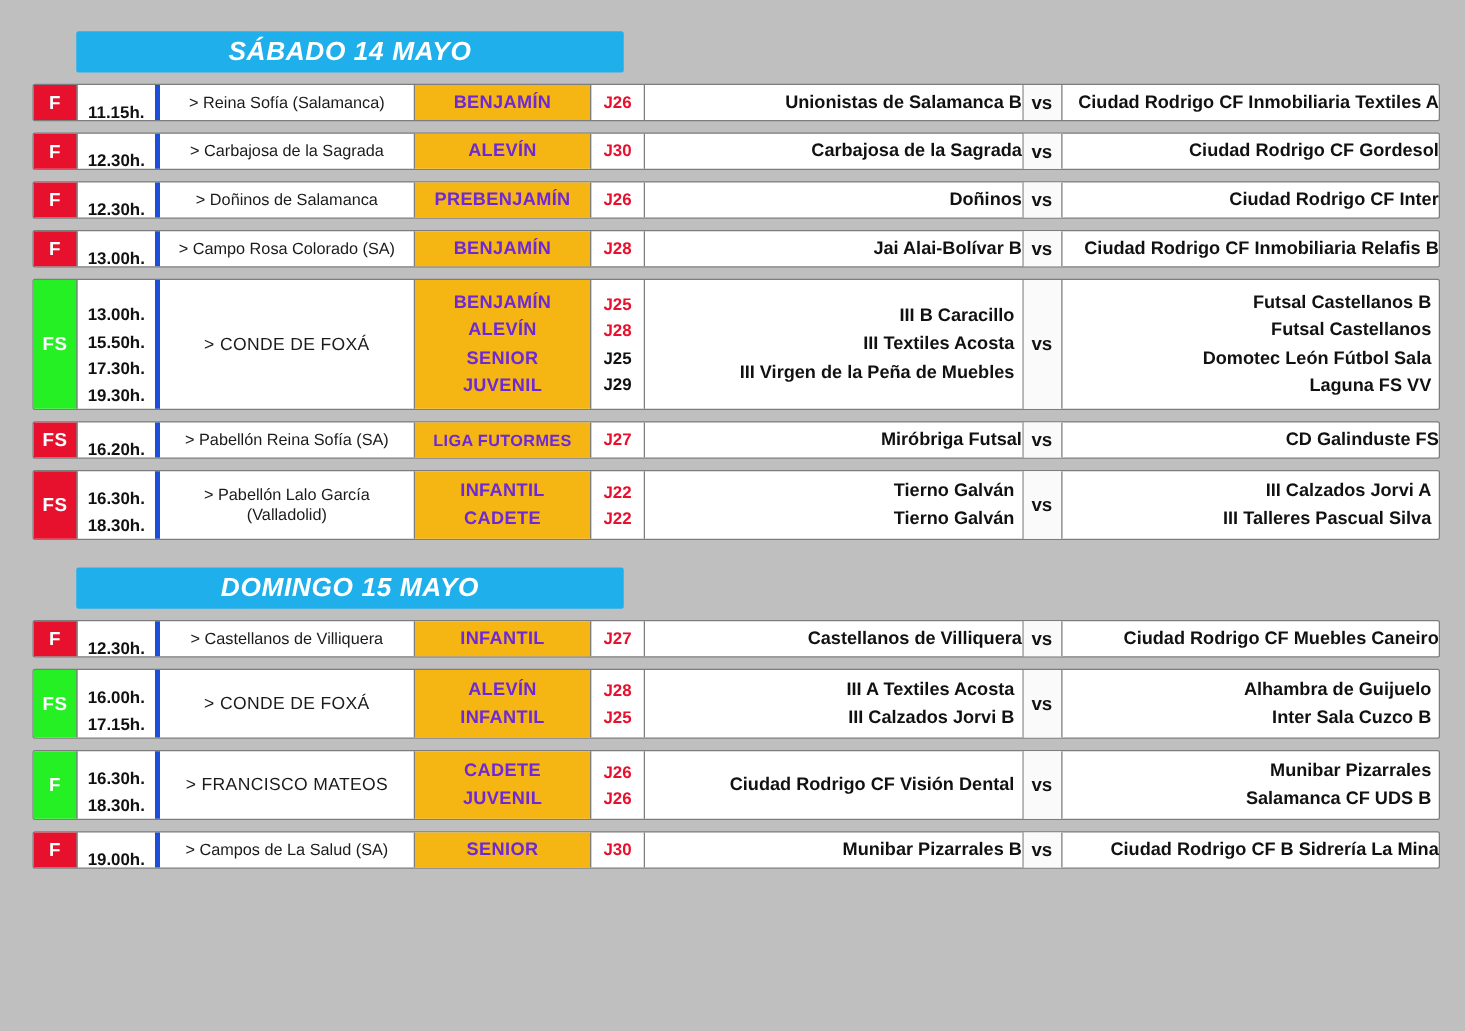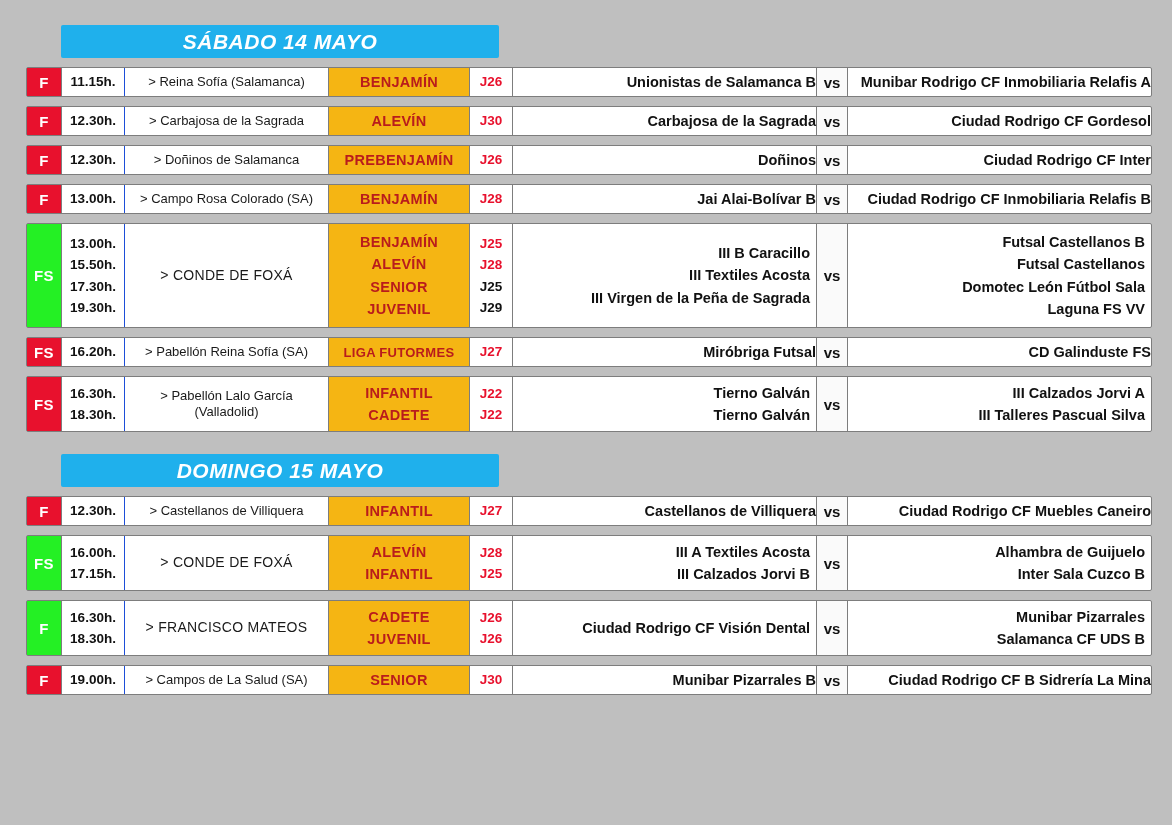--- a/index.html
+++ b/index.html
@@ -58,24 +58,24 @@
     align-items: center;
     justify-content: center;
     border-right: 1px solid #7d7d7d;
     letter-spacing: 0.5px;
   }
   .badge.green { background: #24f024; color: #ffffff; }
 
   .times {
     width: 62px;
     flex: 0 0 62px;
-    border-right: 1px solid #1d4ed8;
+    border-right: 4px solid #1d4ed8;
     display: flex;
     flex-direction: column;
-    justify-content: center;
+    justify-content: flex-end;
   }
   .times .cell {
     font-size: 13.5px;
     font-weight: bold;
     color: #111;
     text-align: center;
     line-height: 1.0;
     padding: 4px 0;
   }
 
@@ -101,21 +101,21 @@
     flex: 0 0 140px;
     background: #f5b513;
     border-right: 1px solid #7d7d7d;
     display: flex;
     flex-direction: column;
     justify-content: center;
   }
   .cat .cell {
     font-size: 14.5px;
     font-weight: bold;
-    color: #b91c1c;
+    color: #6d28d9;
     text-align: center;
     line-height: 1.0;
     padding: 4px 0;
     letter-spacing: .3px;
   }
   .cat .cell.small { font-size: 13px; }
 
   .jor {
     width: 42px;
     flex: 0 0 42px;
@@ -191,21 +191,21 @@
           <div class="cell">BENJAMÍN</div>
         </div>
         <div class="jor">
           <div class="cell">J26</div>
         </div>
         <div class="team home">
           <div class="cell">Unionistas de Salamanca B</div>
         </div>
         <div class="vs">vs</div>
         <div class="team away">
-          <div class="cell">Munibar Rodrigo CF Inmobiliaria Relafis A</div>
+          <div class="cell">Ciudad Rodrigo CF Inmobiliaria Textiles A</div>
         </div>
       </div>
       <div class="rowgap"></div>
       <div class="row h1">
         <div class="badge">F</div>
         <div class="times">
           <div class="cell">12.30h.</div>
         </div>
         <div class="venue">
           <div class="vline">&gt; Carbajosa de la Sagrada</div>
@@ -290,21 +290,21 @@
         </div>
         <div class="jor">
           <div class="cell">J25</div>
           <div class="cell">J28</div>
           <div class="cell black">J25</div>
           <div class="cell black">J29</div>
         </div>
         <div class="team home">
           <div class="cell">III B Caracillo</div>
           <div class="cell">III Textiles Acosta</div>
-          <div class="cell">III Virgen de la Peña de Sagrada</div>
+          <div class="cell">III Virgen de la Peña de Muebles</div>
         </div>
         <div class="vs">vs</div>
         <div class="team away">
           <div class="cell">Futsal Castellanos B</div>
           <div class="cell">Futsal Castellanos</div>
           <div class="cell">Domotec León Fútbol Sala</div>
           <div class="cell">Laguna FS VV</div>
         </div>
       </div>
       <div class="rowgap"></div>

